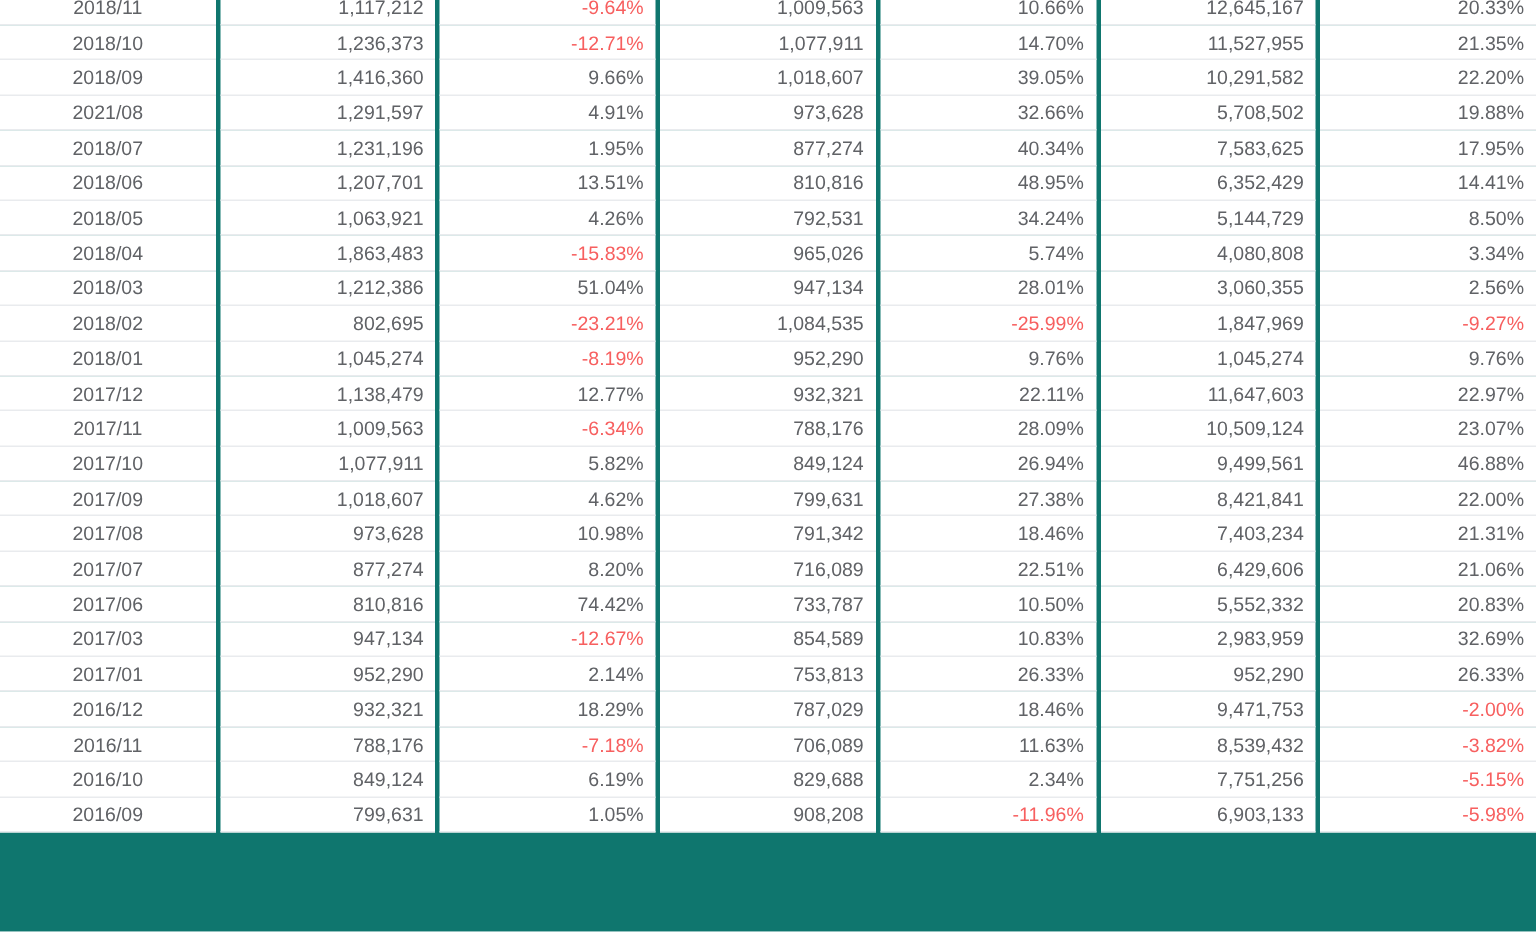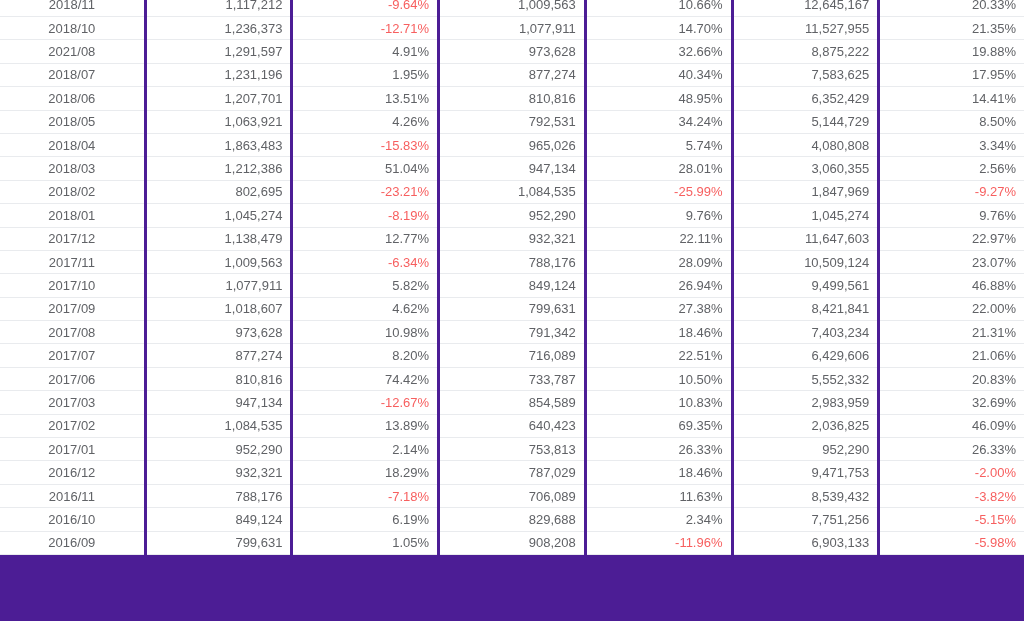--- a/index.html
+++ b/index.html
@@ -6,21 +6,21 @@
     margin: 0;
     padding: 0;
     background: #ffffff;
     font-family: "Liberation Sans", "DejaVu Sans", sans-serif;
   }
   .viewport {
     position: relative;
     width: 1024px;
     height: 621px;
     overflow: hidden;
-    background: #4c1d95;
+    background: #0f766e;
   }
   table.data-table {
     border-collapse: separate;
     border-spacing: 3px 0;
     table-layout: fixed;
     width: 1030px;
     margin-left: -3px;
     margin-top: -6.4px;
     font-size: 13px;
     color: var(--text-color, #606266);
@@ -63,26 +63,35 @@
         <tr>
           <td class="month">2018/10</td>
           <td class="num">1,236,373</td>
           <td class="num neg">-12.71%</td>
           <td class="num">1,077,911</td>
           <td class="num">14.70%</td>
           <td class="num">11,527,955</td>
           <td class="num">21.35%</td>
         </tr>
         <tr>
+          <td class="month">2018/09</td>
+          <td class="num">1,416,360</td>
+          <td class="num">9.66%</td>
+          <td class="num">1,018,607</td>
+          <td class="num">39.05%</td>
+          <td class="num">10,291,582</td>
+          <td class="num">22.20%</td>
+        </tr>
+        <tr>
           <td class="month">2021/08</td>
           <td class="num">1,291,597</td>
           <td class="num">4.91%</td>
           <td class="num">973,628</td>
           <td class="num">32.66%</td>
-          <td class="num">8,875,222</td>
+          <td class="num">5,708,502</td>
           <td class="num">19.88%</td>
         </tr>
         <tr>
           <td class="month">2018/07</td>
           <td class="num">1,231,196</td>
           <td class="num">1.95%</td>
           <td class="num">877,274</td>
           <td class="num">40.34%</td>
           <td class="num">7,583,625</td>
           <td class="num">17.95%</td>
@@ -207,29 +216,20 @@
         <tr>
           <td class="month">2017/03</td>
           <td class="num">947,134</td>
           <td class="num neg">-12.67%</td>
           <td class="num">854,589</td>
           <td class="num">10.83%</td>
           <td class="num">2,983,959</td>
           <td class="num">32.69%</td>
         </tr>
         <tr>
-          <td class="month">2017/02</td>
-          <td class="num">1,084,535</td>
-          <td class="num">13.89%</td>
-          <td class="num">640,423</td>
-          <td class="num">69.35%</td>
-          <td class="num">2,036,825</td>
-          <td class="num">46.09%</td>
-        </tr>
-        <tr>
           <td class="month">2017/01</td>
           <td class="num">952,290</td>
           <td class="num">2.14%</td>
           <td class="num">753,813</td>
           <td class="num">26.33%</td>
           <td class="num">952,290</td>
           <td class="num">26.33%</td>
         </tr>
         <tr>
           <td class="month">2016/12</td>

